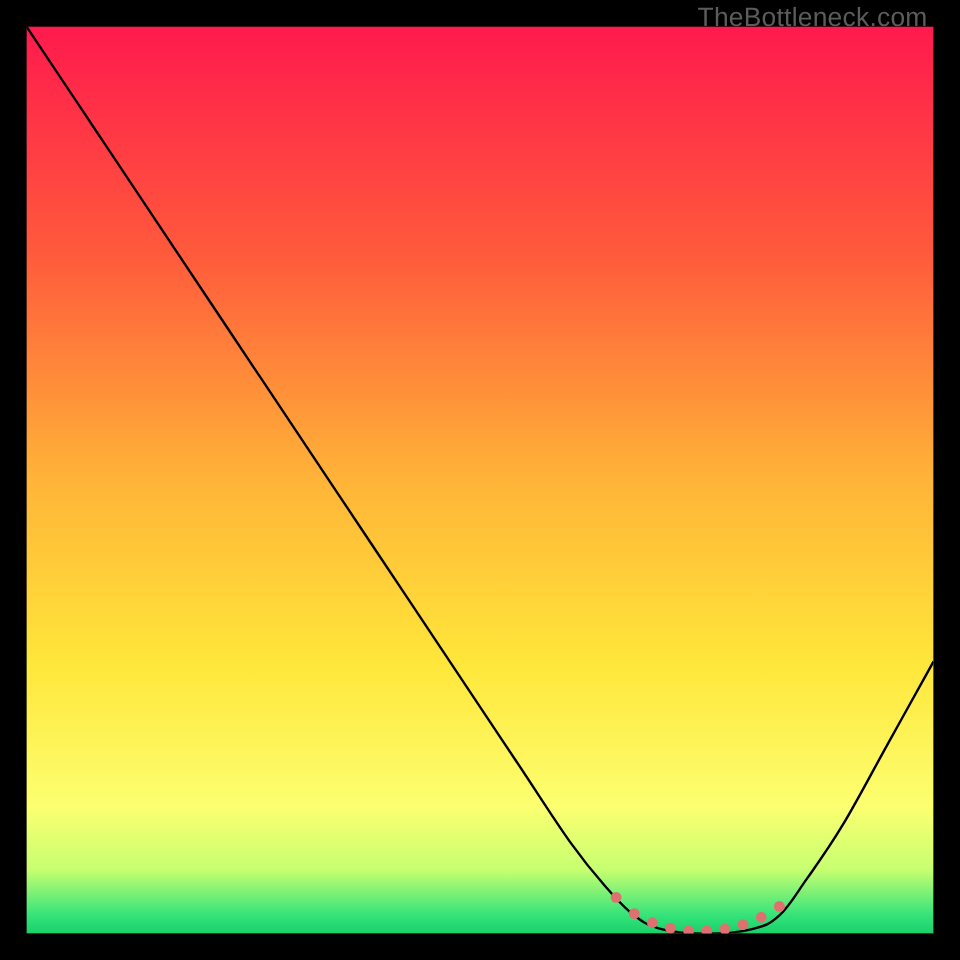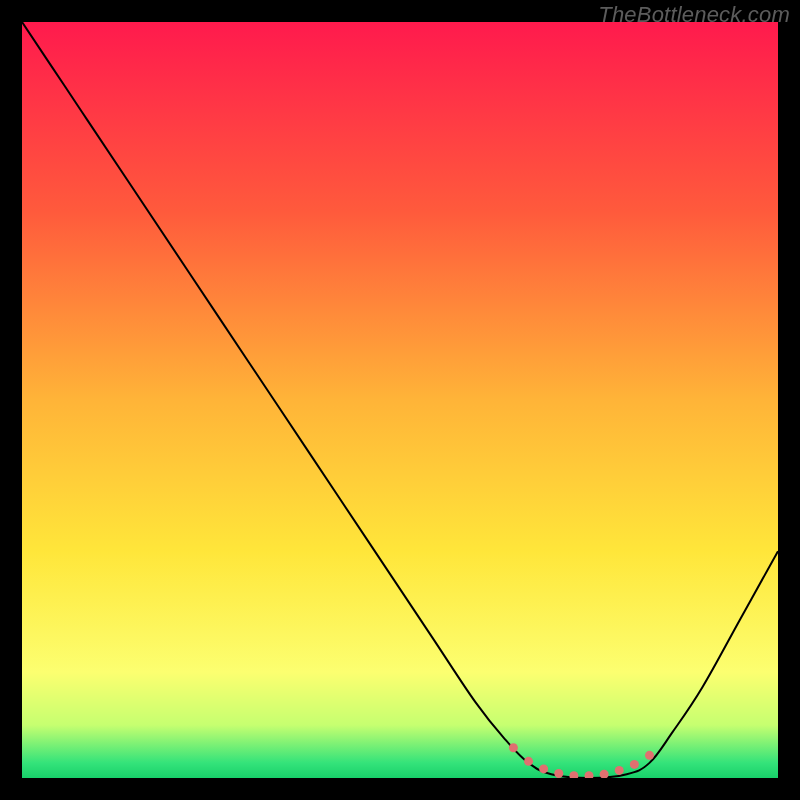--- a/index.html
+++ b/index.html
@@ -13,27 +13,26 @@
   }
   .chart-wrap {
     position: relative;
     width: 800px;
     height: 800px;
     background: #000;
   }
   .watermark {
     position: absolute;
     top: 2px;
-    right: 10px;
+    right: 27px;
     color: #5c5c5c;
     font-size: 22px;
     font-weight: 500;
     letter-spacing: 0.2px;
     z-index: 30;
-    font-style: italic;
   }
   .plot-area {
     position: absolute;
     left: 22px;
     top: 22px;
     width: 756px;
     height: 756px;
     box-sizing: border-box;
   }
   

